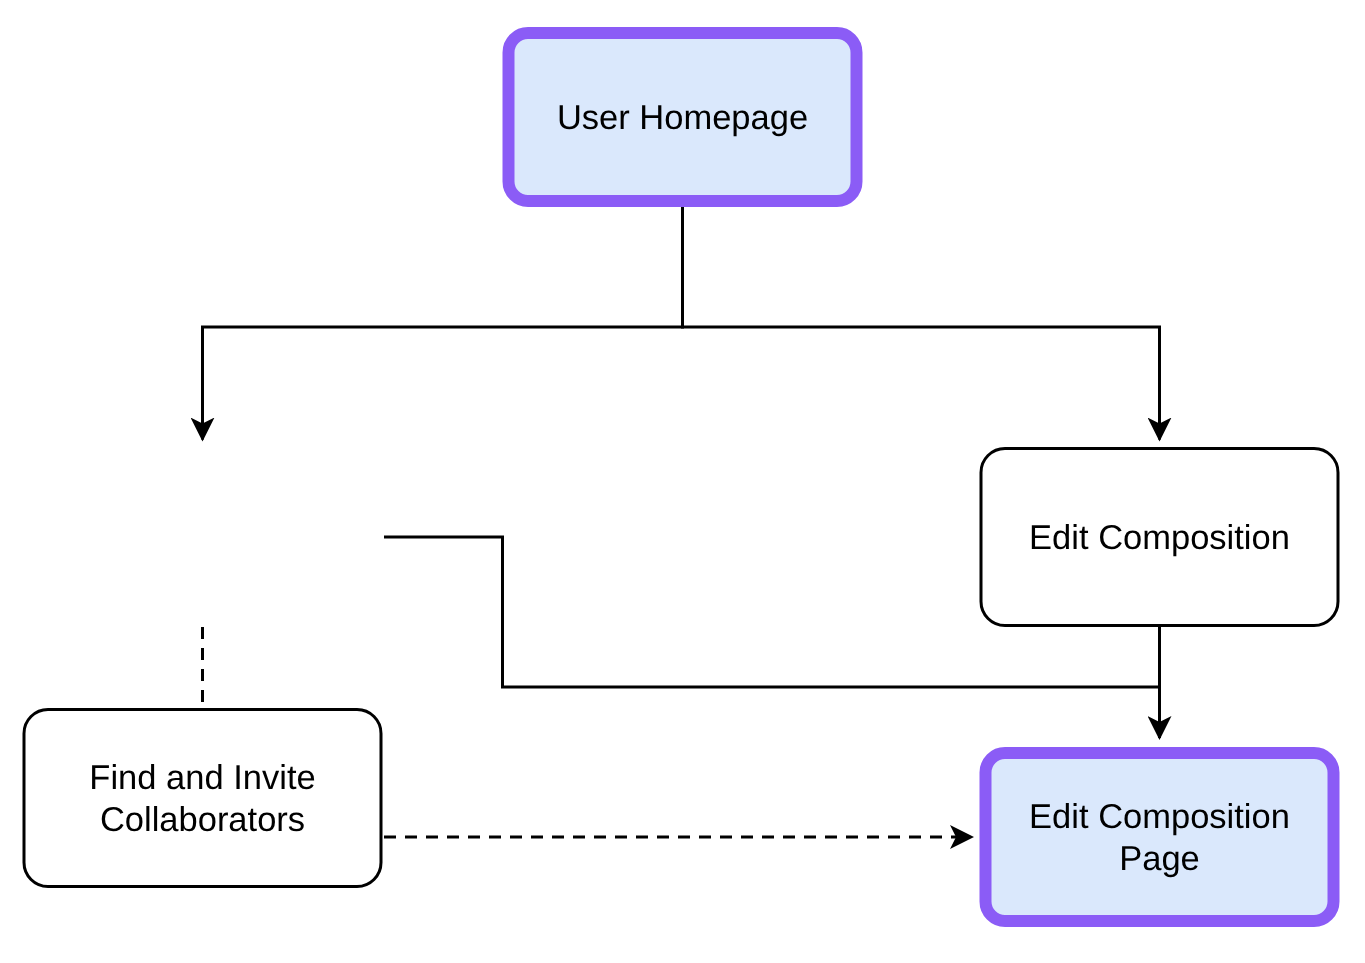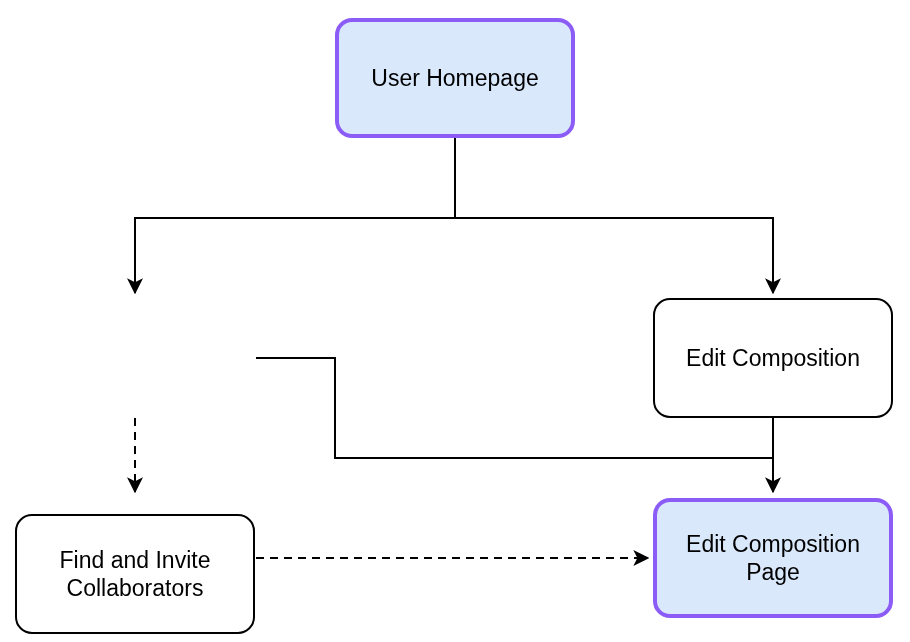--- a/index.html
+++ b/index.html
@@ -40,33 +40,33 @@
     align-items: center;
     justify-content: center;
     text-align: center;
   }
   .node.default {
     background: #ffffff;
     border: 2px solid #000000;
   }
   .node.highlighted {
     background: #dae8fc;
-    border: 4px solid #8b5cf6;
+    border: 8px solid #8b5cf6;
   }
   .node-label {
     font-size: 23px;
     line-height: 1.22;
     color: #000000;
     white-space: pre-line;
   }
   
   #node-user-homepage            { left: 335px; top: 18px;  }
   #node-add-new-composition      { left: 15px;  top: 298px; }
   #node-edit-composition         { left: 653px; top: 298px; }
-  #node-find-invite-collaborators{ left: 15px;  top: 514px; }
+  #node-find-invite-collaborators{ left: 15px;  top: 472px; }
   #node-edit-composition-page    { left: 653px; top: 498px; }
 </style>
 </head>
 <body>
 
 <div class="canvas">
 
   <svg class="edge-layer" width="910" height="642" viewBox="0 0 910 642" xmlns="http://www.w3.org/2000/svg">
     <defs>
       <marker id="arrow" viewBox="0 0 12 12" refX="11" refY="6" markerWidth="8" markerHeight="8" orient="auto-start-reverse">

